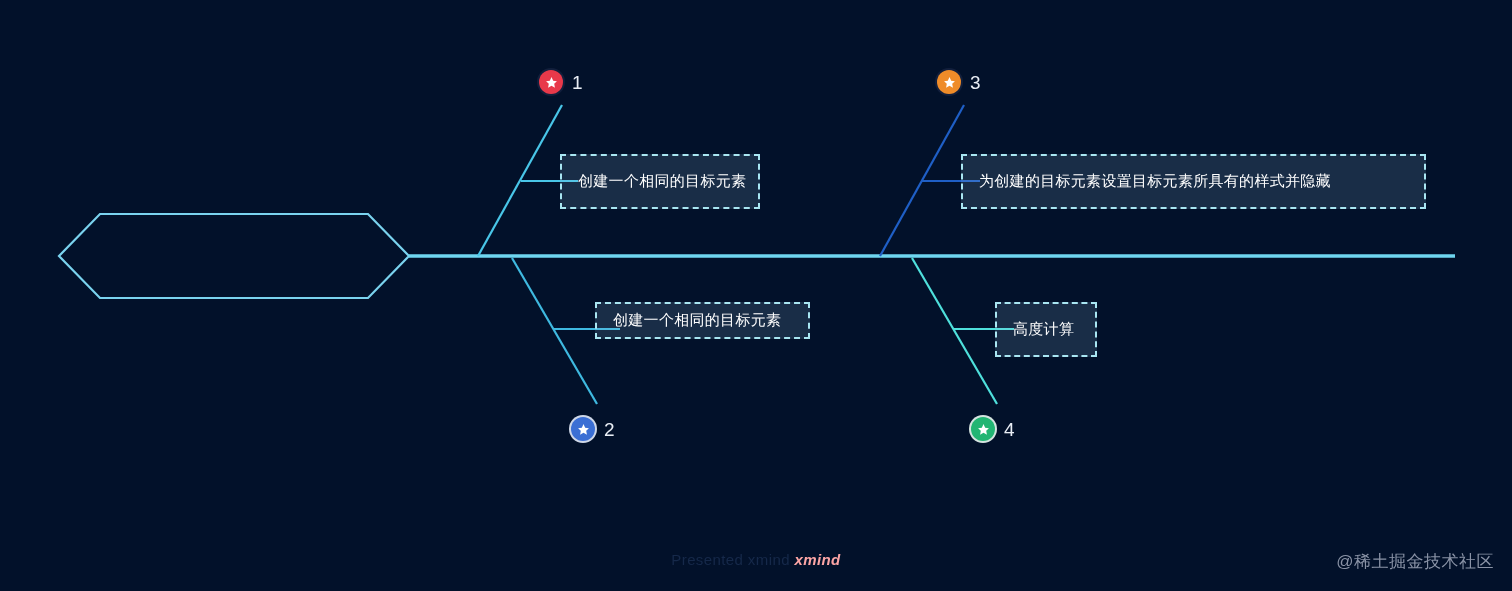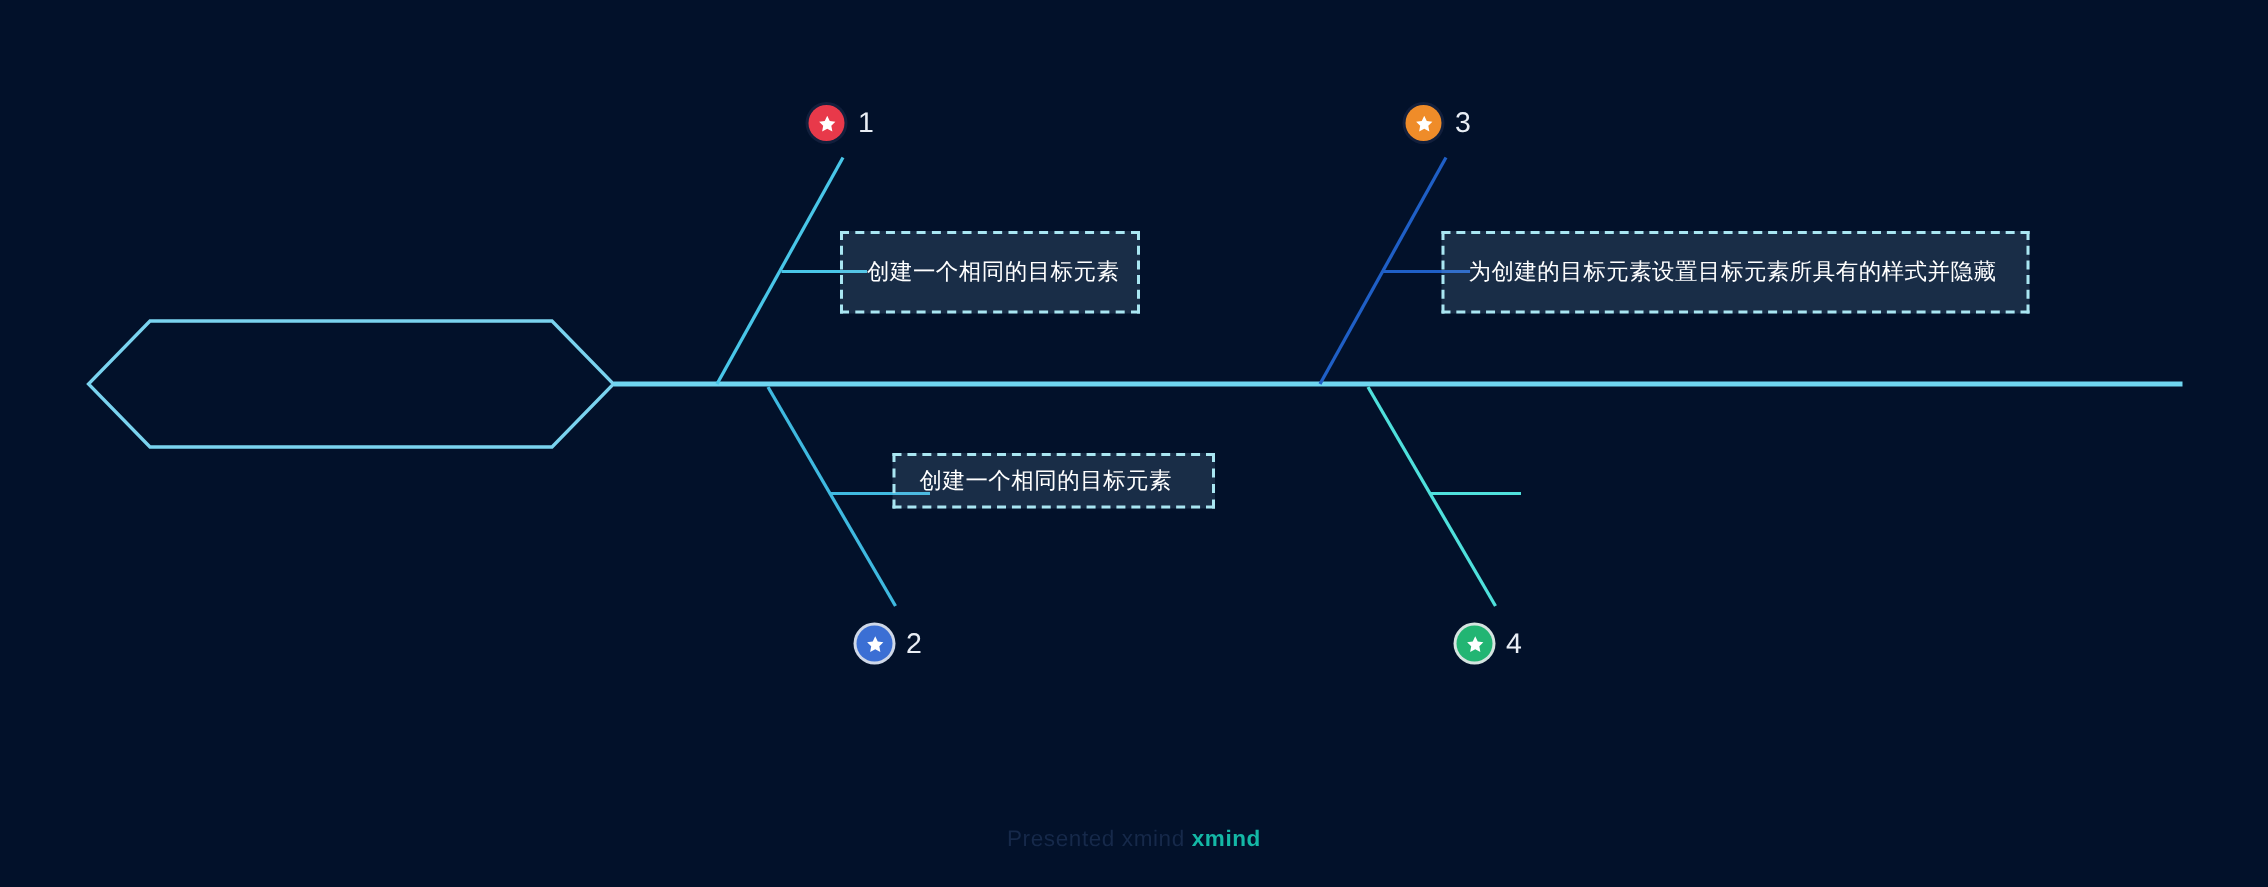--- a/index.html
+++ b/index.html
@@ -95,21 +95,21 @@
   .wm-xmind {
     position: absolute;
     left: 0;
     top: 551px;
     width: 1512px;
     text-align: center;
     color: #16294a;
     font-size: 15px;
     letter-spacing: 0.4px;
   }
-  .wm-xmind b { color: #14b8a6; font-weight: bold; }
+  .wm-xmind b { color: #fca5a5; font-weight: bold; font-style: italic; }
   .wm-community {
     position: absolute;
     right: 18px;
     top: 550px;
     color: #8a93a6;
     font-size: 17px;
     letter-spacing: 0.5px;
   }
 </style>
 </head>
@@ -138,24 +138,27 @@
 
 
   <div class="topic-box" style="left:560px; top:154px; width:200px; height:55px;">
     <span>创建一个相同的目标元素</span>
   </div>
 
   <div class="topic-box" style="left:595px; top:302px; width:215px; height:37px;">
     <span>创建一个相同的目标元素</span>
   </div>
 
-  <div class="topic-box" style="left:961px; top:154px; width:392px; height:55px;">
+  <div class="topic-box" style="left:961px; top:154px; width:465px; height:55px;">
     <span>为创建的目标元素设置目标元素所具有的样式并隐藏</span>
   </div>
 
+  <div class="topic-box" style="left:995px; top:302px; width:102px; height:55px;">
+    <span>高度计算</span>
+  </div>
 
   <div class="badge-group" style="left:539px; top:70px;">
     <span class="badge" style="background:#e8394a; box-shadow:0 0 0 2px #121f3c;">
       <svg width="13" height="13" viewBox="0 0 24 24" aria-hidden="true">
         <polygon fill="#ffffff" points="12,2 15.1,8.6 22,9.5 17,14.5 18.3,21.5 12,18.1 5.7,21.5 7,14.5 2,9.5 8.9,8.6"></polygon>
       </svg>
     </span>
     <span class="badge-num">1</span>
   </div>
 
@@ -183,14 +186,15 @@
         <polygon fill="#ffffff" points="12,2 15.1,8.6 22,9.5 17,14.5 18.3,21.5 12,18.1 5.7,21.5 7,14.5 2,9.5 8.9,8.6"></polygon>
       </svg>
     </span>
     <span class="badge-num">4</span>
   </div>
 
   <div class="wm-xmind">
     <span>Presented xmind </span><b>xmind</b>
   </div>
 
+  <div class="wm-community">@稀土掘金技术社区</div>
 
 </div>
 
 </body></html>

